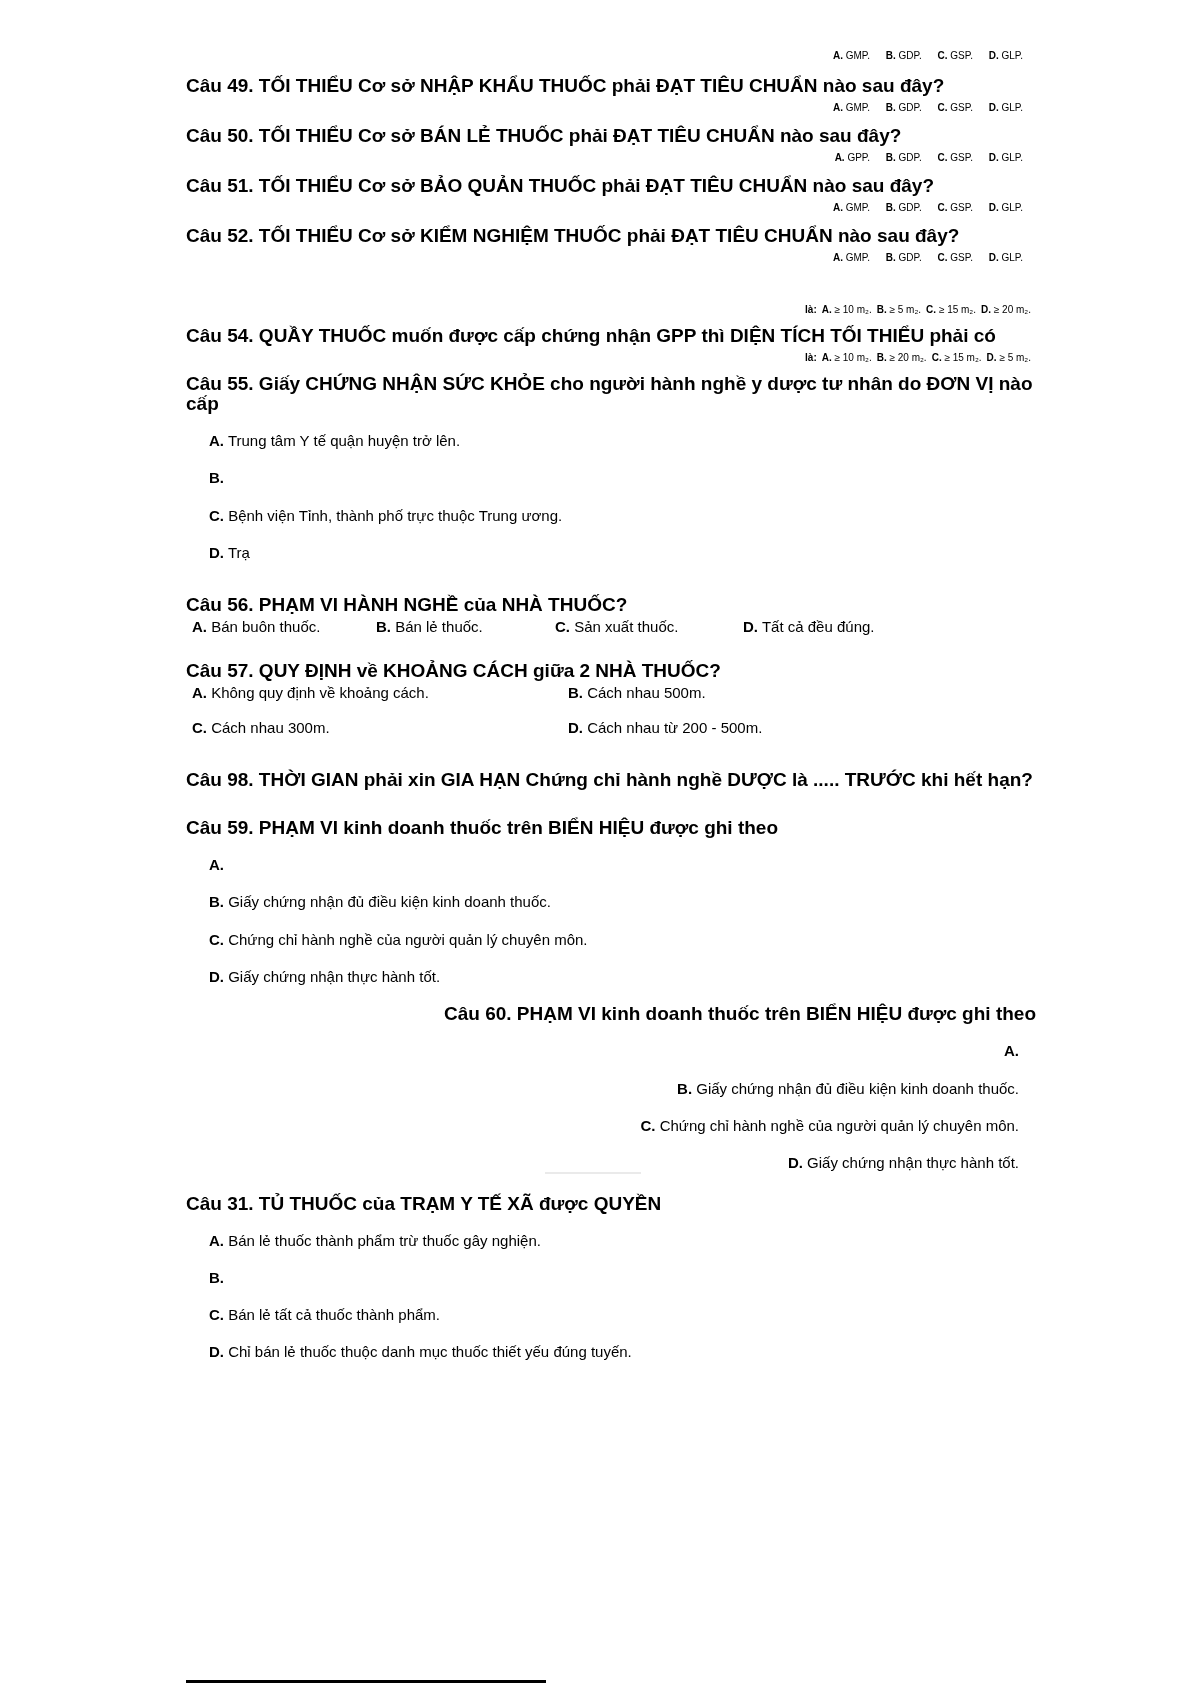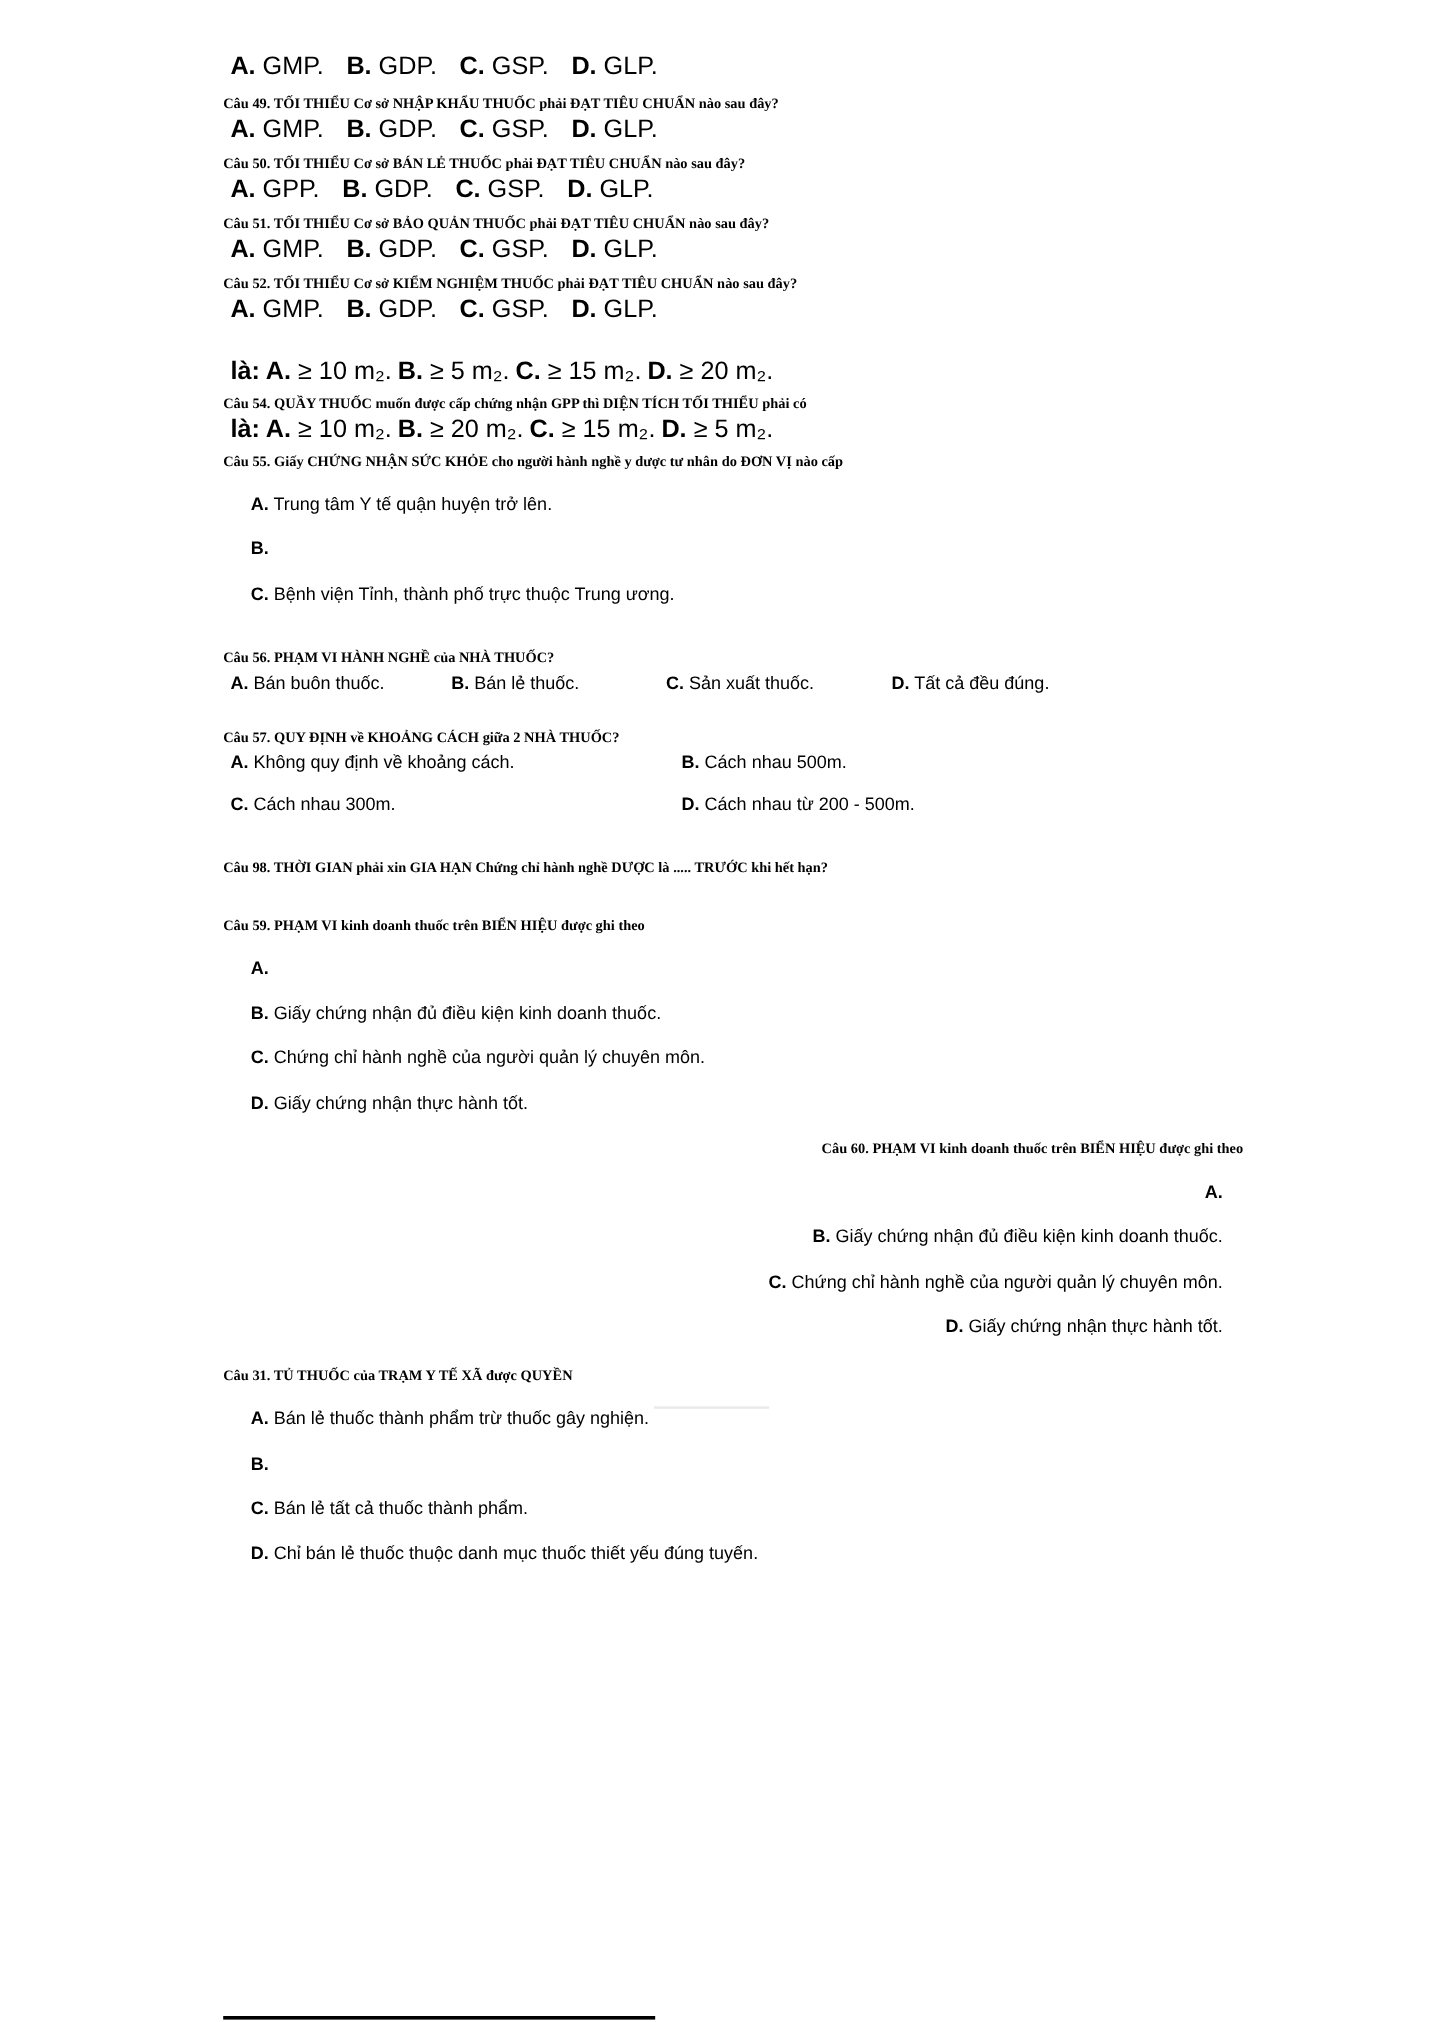--- a/index.html
+++ b/index.html
@@ -3,23 +3,23 @@
 <meta charset="utf-8">
 <style>
   * { box-sizing: border-box; }
   html, body { margin: 0; padding: 0; }
   body {
     width: 1191px; height: 1685px; position: relative;
     background: #ffffff; color: #000000;
     font-family: "Liberation Sans", sans-serif;
   }
   .content { position: absolute; left: 186px; top: 46px; width: 850px; }
-  .q-header { font-weight: 700; font-size: 12px; line-height: 20px; margin: 0 0 2px 0; font-family: Liberation Serif, serif; }
+  .q-header { font-weight: 700; font-size: 19px; line-height: 20px; margin: 0 0 2px 0; }
   .opts { padding-left: 6px; }
-  .opts-line { font-size: 21px; line-height: 20px; margin: 0; }
+  .opts-line { font-size: 10px; line-height: 20px; margin: 0; text-align: right; }
   .opt-label { font-weight: 700; }
   .opts-inline .opt { margin-right: 13px; }
   .opts-tight .prefix { margin-right: 5px; }
   .opts-tight .opt { margin-right: 5px; }
   .opts-grid4 { display: grid; grid-template-columns: 184px 179px 188px 1fr; font-size: 15px; line-height: 20px; padding-left: 6px; }
   .opts-grid2 { display: grid; grid-template-columns: 361px 1fr; font-size: 15px; line-height: 20px; padding-left: 6px; gap: 15px; }
   .opts-vert p { font-size: 15px; line-height: 20.3px; margin: 17px; }
   .mb2 { margin-bottom: 2px; }  .mb6 { margin-bottom: 6px; }
   .mb8 { margin-bottom: 8px; }  .mb10 { margin-bottom: 10px; }
   .mb20 { margin-bottom: 20px; text-align: right; } .mb24 { margin-bottom: 24px; }
@@ -93,20 +93,21 @@
       <b class="opt-label prefix">là:</b><span class="opt"><b class="opt-label">A.</b> <span>≥ 10 m₂.</span></span><span class="opt"><b class="opt-label">B.</b> <span>≥ 20 m₂.</span></span><span class="opt"><b class="opt-label">C.</b> <span>≥ 15 m₂.</span></span><span class="opt"><b class="opt-label">D.</b> <span>≥ 5 m₂.</span></span>
     </p>
   </section>
 
   <section class="mb32">
     <p class="q-header">Câu 55. Giấy CHỨNG NHẬN SỨC KHỎE cho người hành nghề y dược tư nhân do ĐƠN VỊ nào cấp</p>
     <div class="opts opts-vert">
       <p><b class="opt-label">A.</b> <span>Trung tâm Y tế quận huyện trở lên.</span></p>
       <p><b class="opt-label">B.</b> <span></span></p>
       <p><b class="opt-label">C.</b> <span>Bệnh viện Tỉnh, thành phố trực thuộc Trung ương.</span></p>
+      <p><b class="opt-label">D.</b> <span>Trạ</span></p>
     </div>
   </section>
 
   <section class="mb24">
     <p class="q-header">Câu 56. PHẠM VI HÀNH NGHỀ của NHÀ THUỐC?</p>
     <div class="opts-grid4">
       <div class="opt"><b class="opt-label">A.</b> <span>Bán buôn thuốc.</span></div>
       <div class="opt"><b class="opt-label">B.</b> <span>Bán lẻ thuốc.</span></div>
       <div class="opt"><b class="opt-label">C.</b> <span>Sản xuất thuốc.</span></div>
       <div class="opt"><b class="opt-label">D.</b> <span>Tất cả đều đúng.</span></div>

